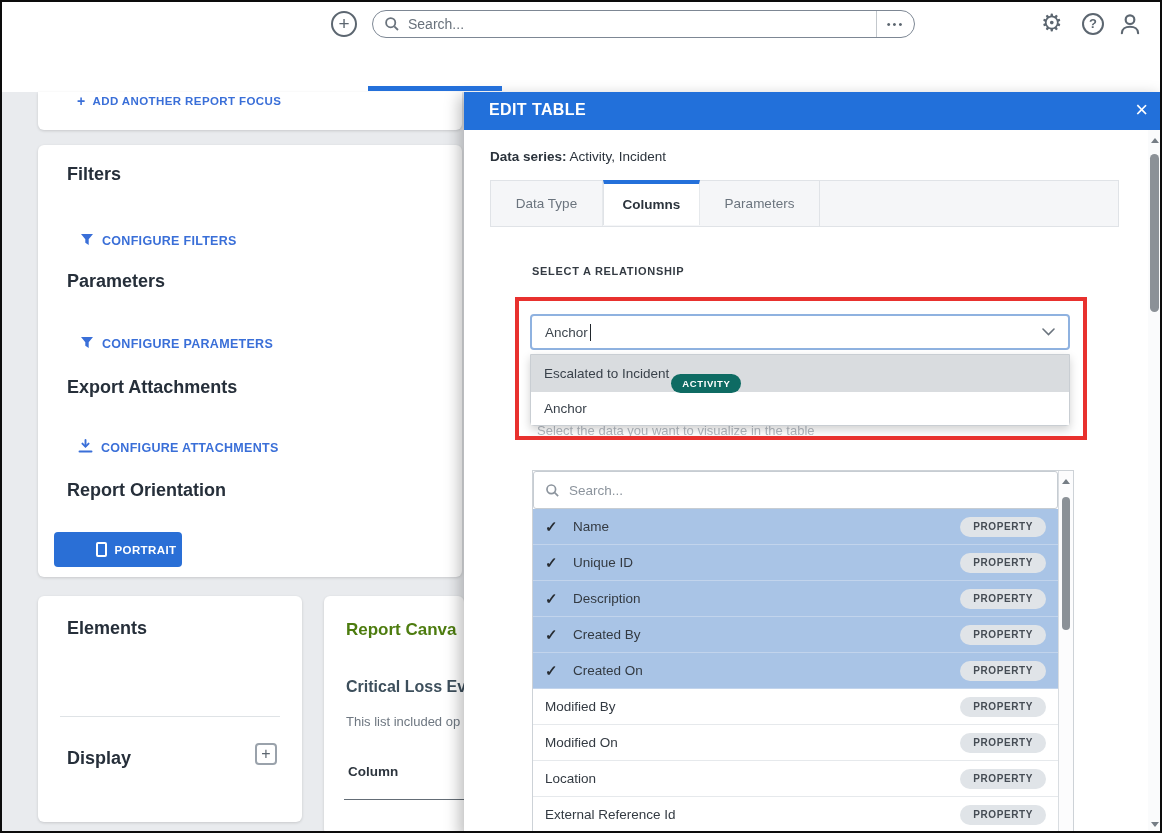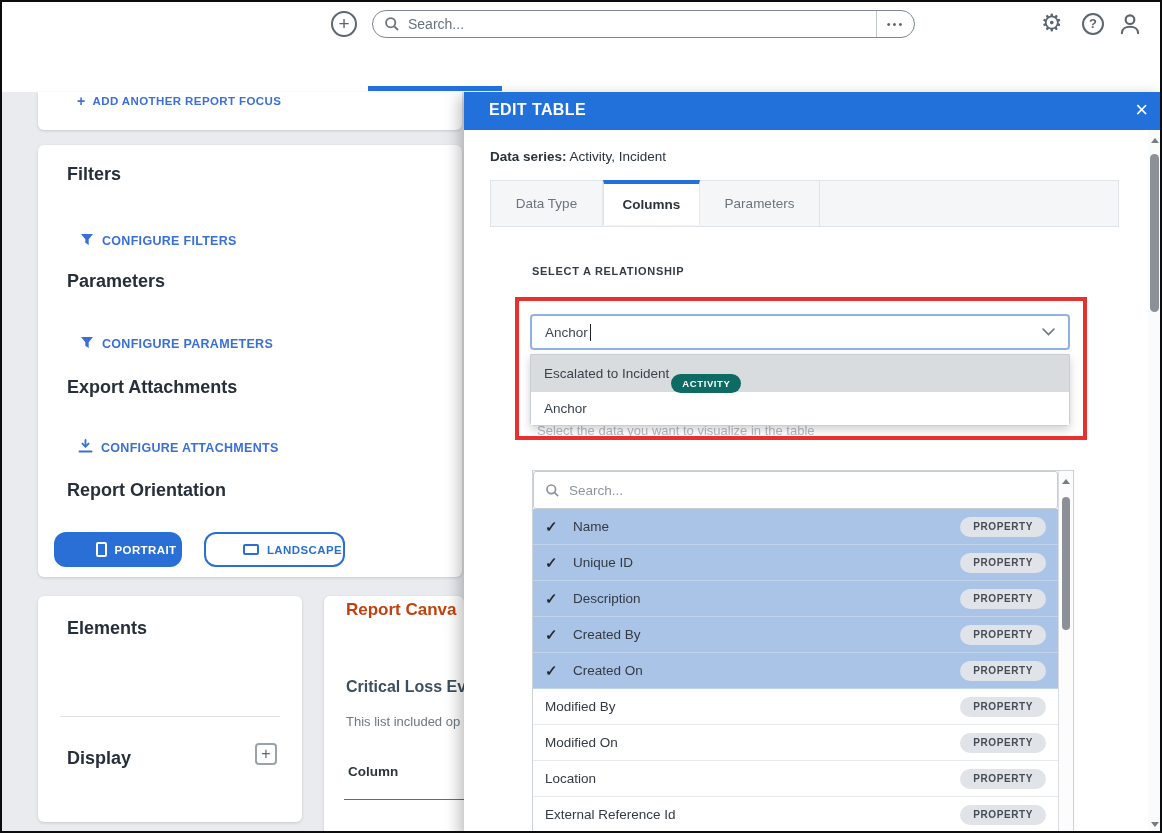--- a/index.html
+++ b/index.html
@@ -36,33 +36,33 @@
   .content-bg{ position:absolute; left:0; top:90px; width:100%; height:743px; background:#e9ebee; }
   .card{ position:absolute; background:#fff; border-radius:6px; box-shadow:0 1px 3px rgba(0,0,0,.15); }
   .card-top{ left:36px; top:90px; width:424px; height:38px; border-radius:0 0 6px 6px; }
   .add-focus{ position:absolute; left:39px; top:1px; display:flex; align-items:center; gap:7px; color:#3a6fd8;
               font-size:11.5px; font-weight:700; letter-spacing:.4px; cursor:pointer; }
   .add-focus .pl{ font-size:14px; font-weight:700; }
   .card-filters{ left:36px; top:143px; width:424px; height:432px; }
   .lheading{ position:absolute; left:29px; font-size:18px; font-weight:700; color:#262f3a;text-align:right; }
   .bluelink{ position:absolute; display:flex; align-items:center; gap:8px; color:#3a6fd8; font-size:12.5px;
              font-weight:700; letter-spacing:.3px; cursor:pointer; }
-  .btn{ position:absolute; height:35px; border-radius:12px; display:flex; align-items:center; justify-content:center;
+  .btn{ position:absolute; height:35px; border-radius:4px; display:flex; align-items:center; justify-content:center;
         gap:8px; font-size:11.5px; font-weight:700; letter-spacing:.4px; cursor:pointer;padding-left:36px; }
   .btn-portrait{ left:16px; top:387px; width:128px; background:#2a6fd6; color:#fff; border:none; }
   .btn-portrait .oicon{ width:11px; height:15px; border:2px solid #fff; border-radius:2px; }
   .btn-landscape{ left:166px; top:387px; width:141px; background:#fff; color:#2a6fd6; border:2px solid #2a6fd6; }
   .btn-landscape .oicon{ width:16px; height:11px; border:2px solid #2a6fd6; border-radius:2px; }
   .card-elements{ left:36px; top:594px; width:264px; height:226px; }
   .el-div{ position:absolute; left:22px; right:22px; top:120px; height:1px; background:#dfe3e6; }
   .plusbox{ position:absolute; left:217px; top:147px; width:22px; height:22px; border:2px solid #9aa2ab;
             border-radius:4px; color:#5c6670; font-size:16px; line-height:17px; text-align:center; cursor:pointer; background:#fff;}
   .card-canvas{ left:322px; top:594px; width:140px; height:239px; border-radius:6px; overflow:visible; }
   .card-canvas .clip{ position:absolute; inset:0; overflow:hidden; }
-  .cv-heading{ position:absolute; left:22px; top:4px; font-size:17px; font-weight:700; color:#c2410c; white-space:nowrap;}
+  .cv-heading{ position:absolute; left:22px; top:24px; font-size:17px; font-weight:700; color:#4d7c0f; white-space:nowrap;}
   .cv-title{ position:absolute; left:22px; top:82px; font-size:16px; font-weight:700; color:#3d4f5c; white-space:nowrap;}
   .cv-sub{ position:absolute; left:22px; top:118px; font-size:13px; color:#6e7781; white-space:nowrap;}
   .cv-col{ position:absolute; left:24px; top:168px; font-size:13.5px; font-weight:700; color:#2d353e;}
   .cv-line{ position:absolute; left:20px; right:-2px; top:203px; height:1px; background:#646d76; }
   
   .edit-panel{ position:absolute; left:462px; top:90px; width:700px; height:743px; background:#fff;
                box-shadow:-5px 4px 14px rgba(0,0,0,.25); }
   .ep-header{ position:absolute; left:0; top:0; width:100%; height:38px; background:#2270da; }
   .ep-title{ position:absolute; left:25px; top:9px; color:#fff; font-size:16px; font-weight:700; letter-spacing:.4px; }
   .ep-close{ position:absolute; right:16px; top:4px; color:#fff; font-size:22px; font-weight:400; cursor:pointer; line-height:28px;}
@@ -185,24 +185,20 @@
             <path d="M1.5 12.5h12"></path>
           </svg>
       </span>
       <span>CONFIGURE ATTACHMENTS</span>
     </div>
     <div class="lheading" style="top:335px">Report Orientation</div>
     <div class="btn btn-portrait">
       <span class="oicon"></span>
       <span>PORTRAIT</span>
     </div>
-    <div class="btn btn-landscape">
-      <span class="oicon"></span>
-      <span>LANDSCAPE</span>
-    </div>
   </div>
 
   <div class="card card-elements">
     <div class="lheading" style="top:22px">Elements</div>
     <div class="el-div"></div>
     <div class="lheading" style="top:152px">Display</div>
     <div class="plusbox"><span>+</span></div>
   </div>
 
   <div class="card card-canvas">

